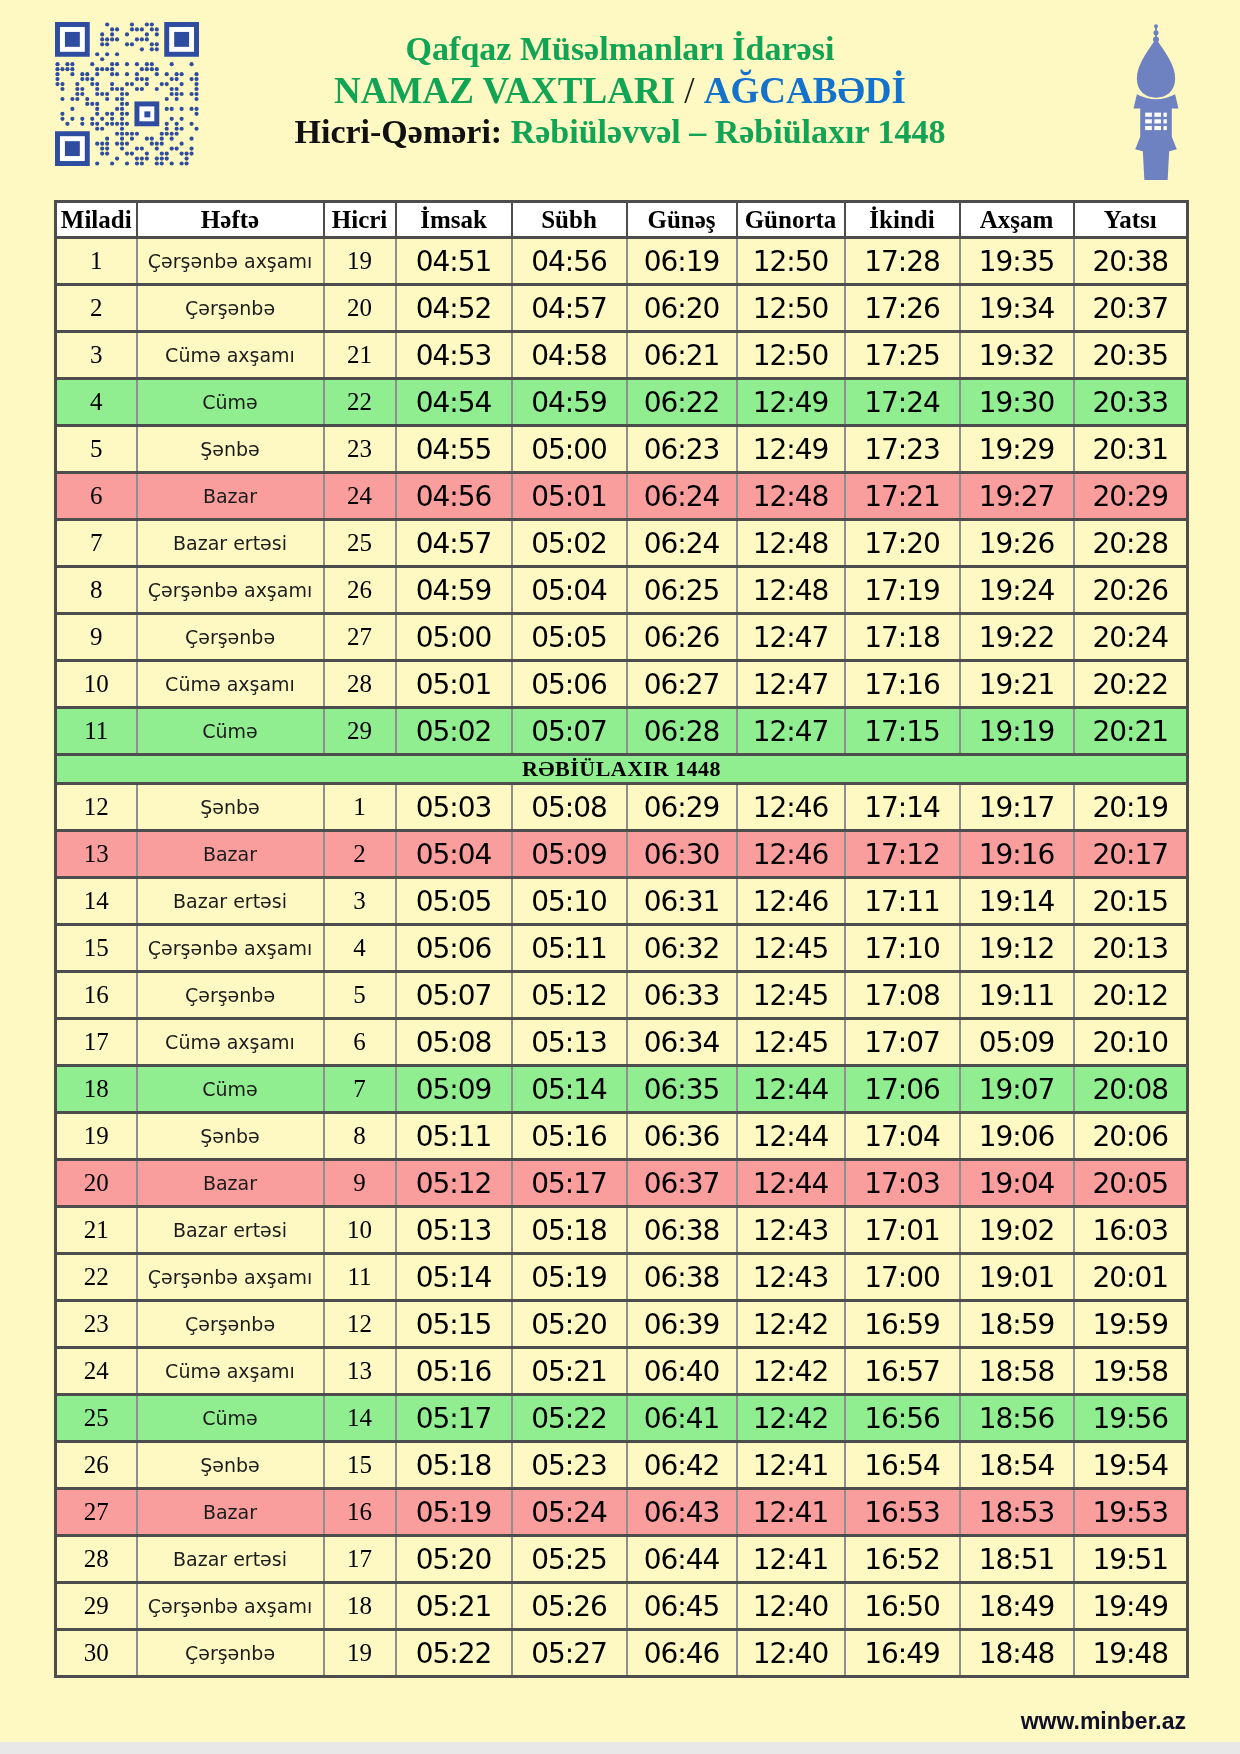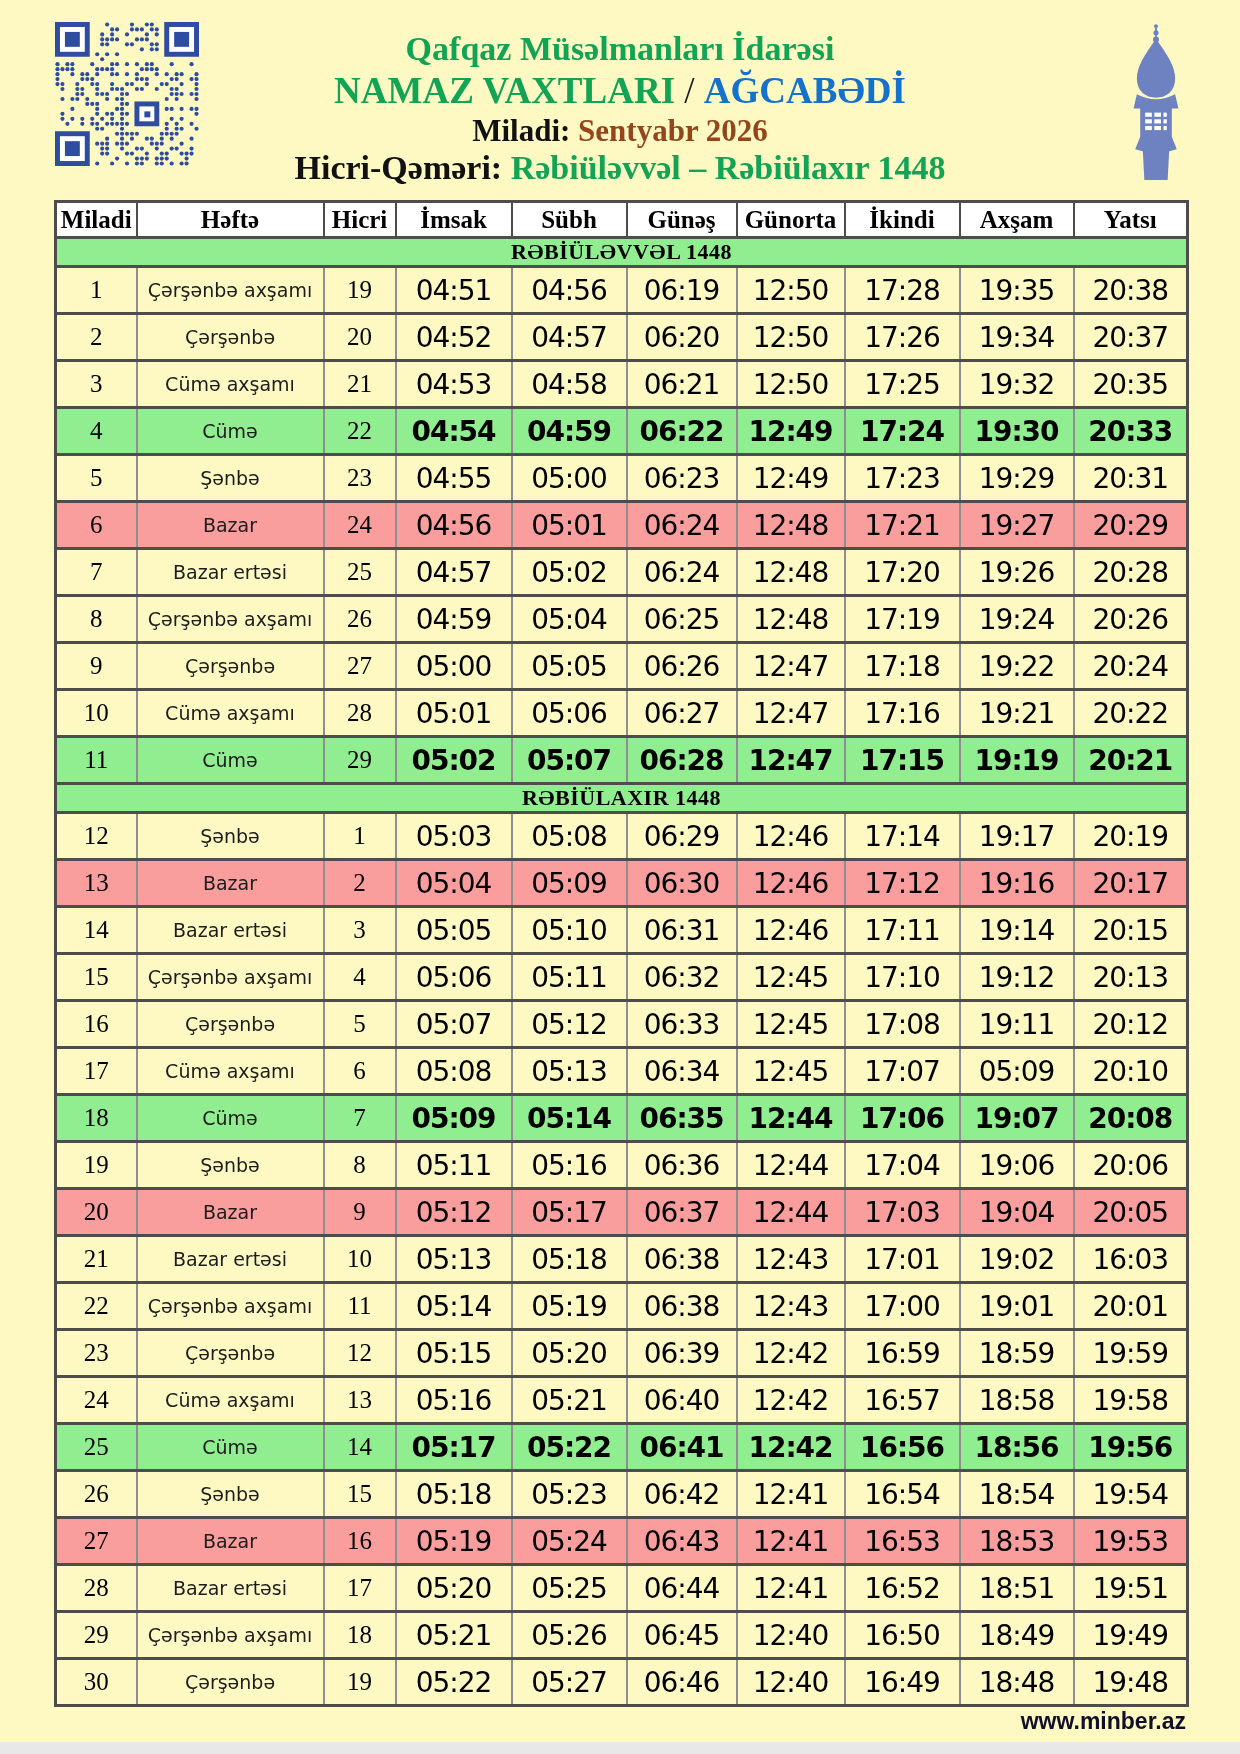--- a/index.html
+++ b/index.html
@@ -67,21 +67,21 @@
   td{
     height:47px;text-align:center;vertical-align:middle;color:#000;
     border-left:2px solid var(--border-light);
     border-top:3px solid var(--border-dark);
   }
   td:first-child{border-left:none;}
   td.c-miladi, td.c-hicri{font-size:25px;font-family:"Liberation Serif", serif;}
   td.c-week{font-size:19px;color:#1c1c1c;font-family:"DejaVu Sans", sans-serif;}
   td.c-time{font-size:28px;font-family:"DejaVu Sans", sans-serif;letter-spacing:-1px;}
   tr.row-friday td{background:var(--friday-bg);}
-  tr.row-friday td.c-time{font-weight:bold;}
+  tr.row-friday td.c-time{font-weight:normal;}
   tr.row-sunday td{background:var(--sunday-bg);}
   
   .site{
     position:absolute;right:54px;top:1708px;
     font-size:23px;font-weight:bold;color:#101028;
     font-family:Liberation Sans, sans-serif;
   }
 </style>
 </head>
 <body>
@@ -374,21 +374,20 @@
         <rect x="17" y="125" width="8" height="5"></rect>
           <rect x="28" y="125" width="8" height="5"></rect>
           <rect x="39" y="125" width="4" height="5"></rect>
       </g>
     </svg>
   </div>
 
   <div class="head">
     <div class="org">Qafqaz Müsəlmanları İdarəsi</div>
     <div class="titleline"><span class="t-main">NAMAZ VAXTLARI</span><span class="t-sep"> / </span><span class="t-city">AĞCABƏDİ</span></div>
-    <div class="miladi-line"><span class="lbl">Miladi: </span><span class="val">Sentyabr 2026</span></div>
     <div class="hijri-line"><span class="lbl">Hicri-Qəməri: </span><span class="val">Rəbiüləvvəl – Rəbiülaxır 1448</span></div>
   </div>
 
   <table class="prayer">
     <colgroup>
       <col class="c1">
         <col class="c2">
         <col class="c3">
         <col class="c4">
         <col class="c5">
@@ -406,23 +405,20 @@
           <th>İmsak</th>
           <th>Sübh</th>
           <th>Günəş</th>
           <th>Günorta</th>
           <th>İkindi</th>
           <th>Axşam</th>
           <th>Yatsı</th>
         </tr>
     </thead>
     <tbody id="table-body">
-        <tr class="band">
-          <td colspan="10">RƏBİÜLƏVVƏL 1448</td>
-        </tr>
         <tr class="row-none">
           <td class="c-miladi">1</td>
           <td class="c-week">Çərşənbə axşamı</td>
           <td class="c-hicri">19</td>
           <td class="c-time">04:51</td>
           <td class="c-time">04:56</td>
           <td class="c-time">06:19</td>
           <td class="c-time">12:50</td>
           <td class="c-time">17:28</td>
           <td class="c-time">19:35</td>

